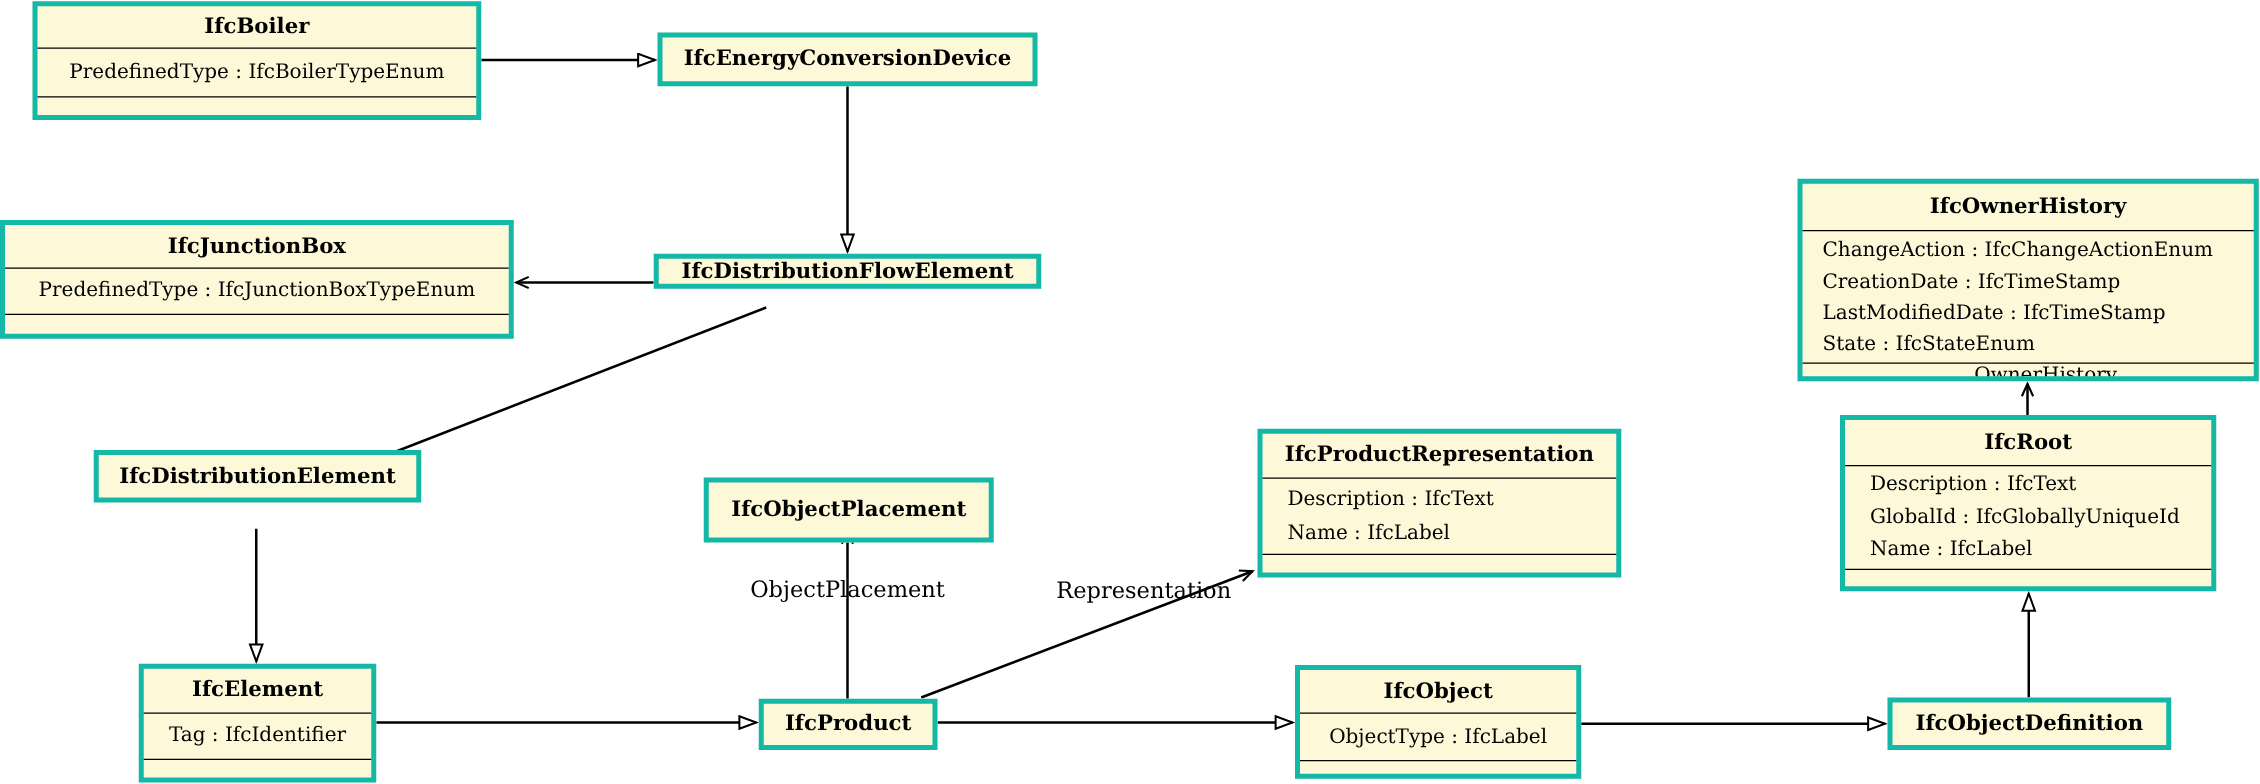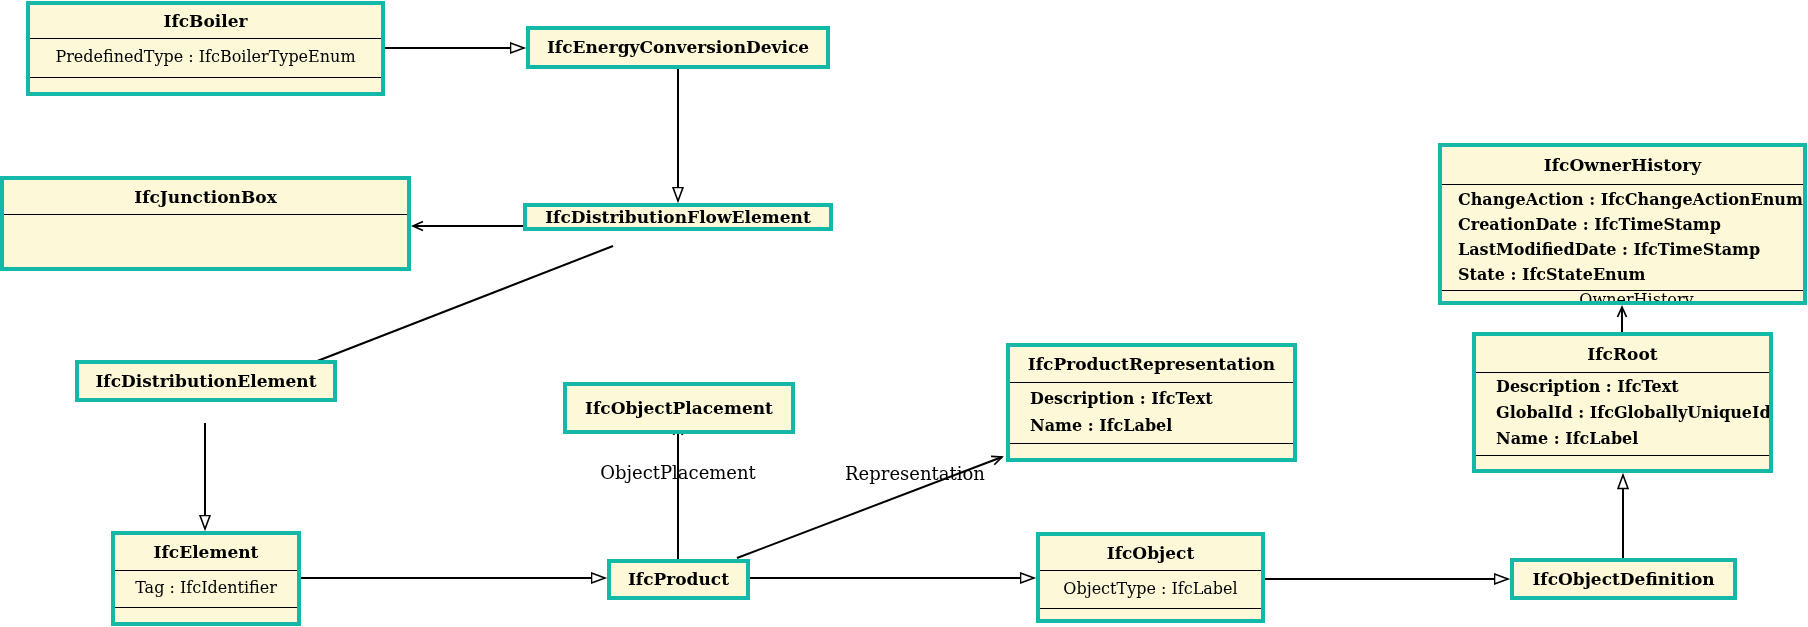--- a/index.html
+++ b/index.html
@@ -14,21 +14,21 @@
   }
   .cls .t{
     font-weight:bold;font-size:17px;text-align:center;
     white-space:nowrap;overflow:hidden;flex:0 0 auto;
   }
   .cls .a{
     border-top:1.5px solid #000;font-size:16px;flex:0 0 auto;
     white-space:nowrap;overflow:hidden;
   }
   .cls .a.center{text-align:center;}
-  .cls .a .ln{white-space:nowrap;font-weight:bold;}
+  .cls .a .ln{white-space:nowrap;}
   .cls .e{border-top:1.5px solid #000;flex:1 1 auto;}
   .cls .role{
     border-top:1.5px solid #000;font-size:16px;text-align:center;flex:1 1 auto;
     white-space:nowrap;overflow:hidden;padding-left:28px;
   }
   .single{justify-content:center;}
   .edge-label{
     position:absolute;font-size:18px;z-index:1;transform:translate(-50%,-50%);
     white-space:nowrap;
   }
@@ -72,20 +72,21 @@
     <div class="a center" style="height:38px;line-height:36px">PredefinedType : IfcBoilerTypeEnum</div>
     <div class="e"></div>
   </div>
 
   <div class="cls single" style="left:526px;top:26px;width:304px;height:43px">
     <div class="t" style="line-height:39px">IfcEnergyConversionDevice</div>
   </div>
 
   <div class="cls" style="left:0px;top:176px;width:411px;height:95px">
     <div class="t" style="height:34px;line-height:34px">IfcJunctionBox</div>
+    <div class="a center" style="height:36px;line-height:34px">PredefinedType : IfcJunctionBoxTypeEnum</div>
     <div class="e"></div>
   </div>
 
   <div class="cls single" style="left:523px;top:203px;width:310px;height:28px">
     <div class="t" style="line-height:39px">IfcDistributionFlowElement</div>
   </div>
 
   <div class="cls" style="left:1438px;top:143px;width:369px;height:162px">
     <div class="t" style="height:37px;line-height:37px">IfcOwnerHistory</div>
     <div class="a" style="height:103px;padding:1.5px 4px 0 16px;line-height:25px">

